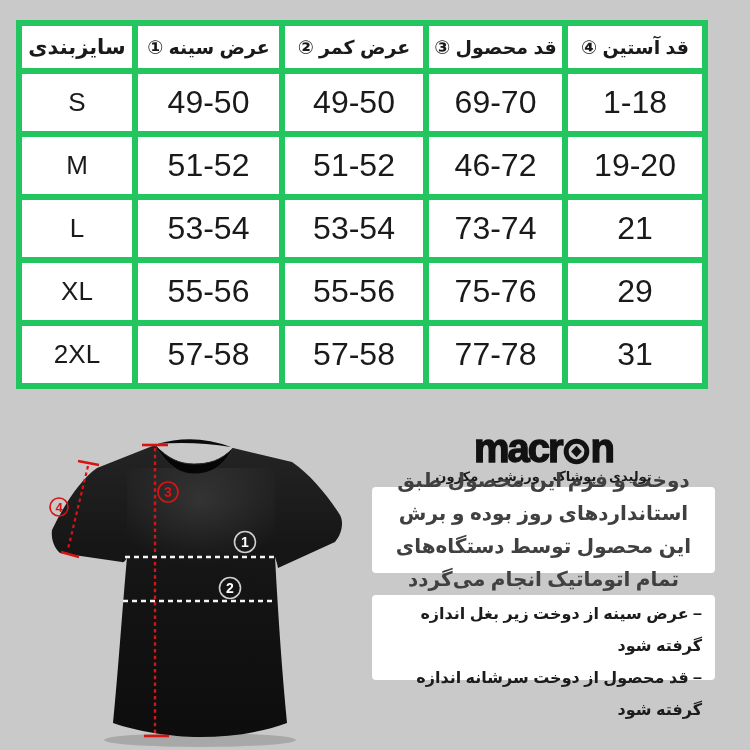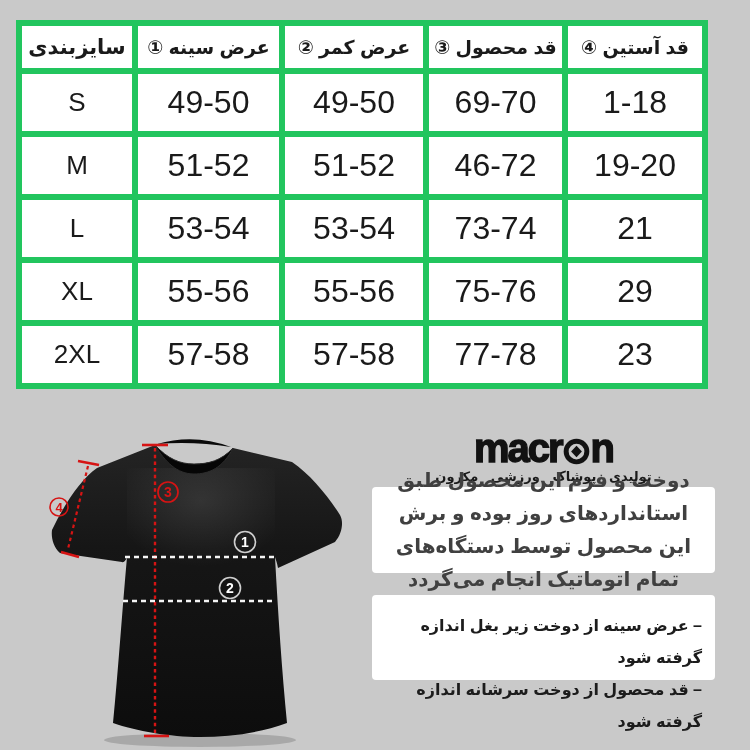--- a/index.html
+++ b/index.html
@@ -45,21 +45,21 @@
     background:#ffffff; border-radius:4px; box-sizing:border-box;
     display:flex; align-items:center; justify-content:center; padding:4px 10px;
   }
   .note-box p {
     margin:0; direction:rtl; text-align:center;
     font-size:20px; font-weight:bold; line-height:1.65; color:#404040;
   }
   .bullet-box {
     position:absolute; left:372px; top:595px; width:343px; height:85px;
     background:#ffffff; border-radius:4px; box-sizing:border-box;
-    padding:15px 13px 0 8px;
+    padding:3px 13px 0 8px;
   }
   .bullet-box p {
     margin:0; direction:rtl; text-align:right;
     font-size:16px; font-weight:bold; line-height:2.0; color:#1c1c1c;
   }
 </style>
 </head>
 <body>
 
 <table class="size-table">
@@ -106,21 +106,21 @@
       <td>55-56</td>
       <td>55-56</td>
       <td>75-76</td>
       <td>29</td>
     </tr>
     <tr>
       <td class="size-col">2XL</td>
       <td>57-58</td>
       <td>57-58</td>
       <td>77-78</td>
-      <td>23</td>
+      <td>31</td>
     </tr>
   </tbody>
 </table>
 
 <div class="shirt-wrap">
   <svg width="330" height="322" viewBox="0 0 330 322">
     <defs>
       <linearGradient id="shirtGrad" x1="0" y1="0" x2="0" y2="1">
         <stop offset="0" stop-color="#242424"></stop>
         <stop offset="0.35" stop-color="#161616"></stop>

